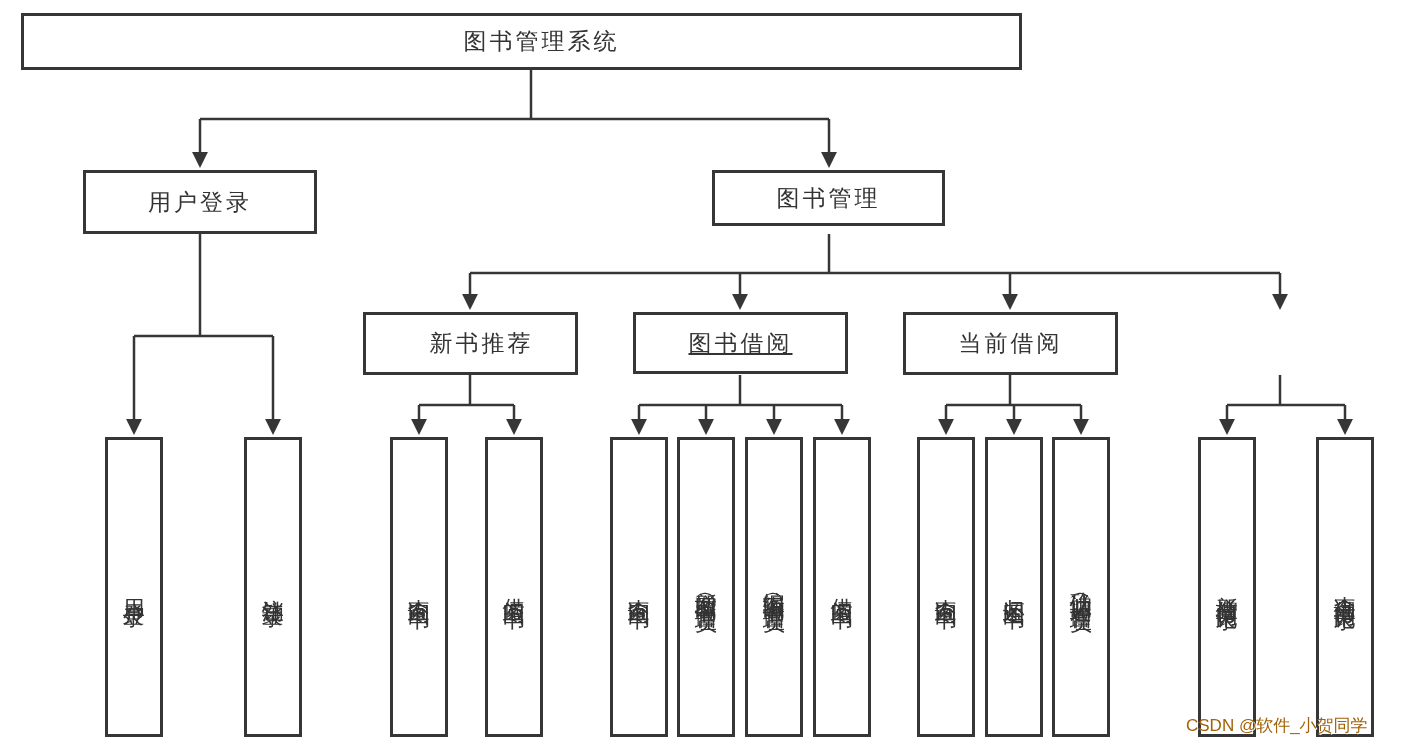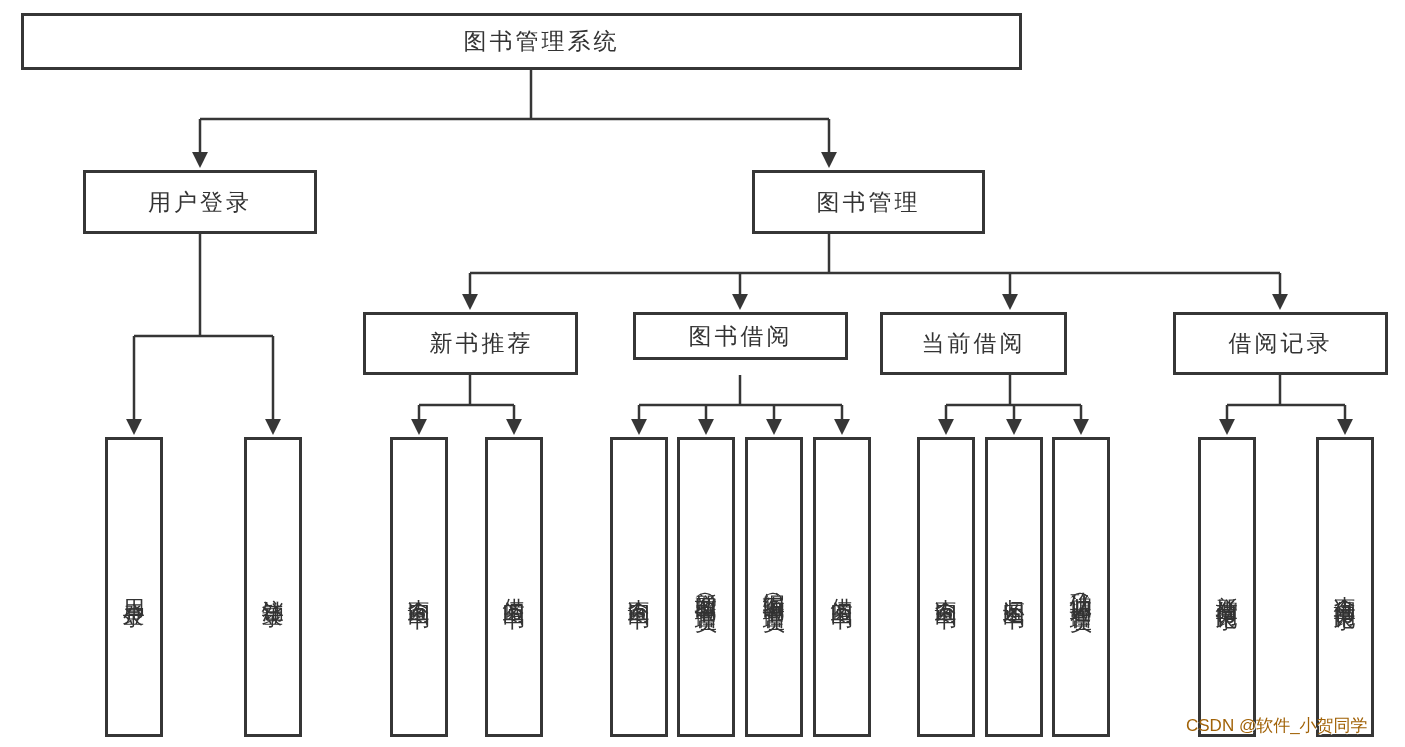--- a/index.html
+++ b/index.html
@@ -39,25 +39,25 @@
   .vnode {
     writing-mode: vertical-rl;
     text-orientation: mixed;
     letter-spacing: 3px;
     font-size: 22px;
   }
   
   #n-root  { left: 21px;  top: 13px;  width: 1001px; height: 57px; padding-left: 40px; }
   
   #n-l2-0  { left: 83px;  top: 170px; width: 234px;  height: 64px; }
-  #n-l2-1  { left: 712px; top: 170px; width: 233px;  height: 64px; margin-left: 40px; }
+  #n-l2-1  { left: 712px; top: 170px; width: 233px;  height: 56px; }
   
   #n-l3-0  { left: 363px;  top: 312px; width: 215px; height: 63px; padding-left: 22px; }
-  #n-l3-1  { left: 633px;  top: 312px; width: 215px; height: 48px; }
-  #n-l3-2  { left: 880px;  top: 312px; width: 187px; height: 63px; }
+  #n-l3-1  { left: 633px;  top: 312px; width: 215px; height: 62px; text-decoration: underline; }
+  #n-l3-2  { left: 903px;  top: 312px; width: 215px; height: 63px; }
   #n-l3-3  { left: 1173px; top: 312px; width: 215px; height: 63px; }
   
   .leaf { top: 437px; width: 58px; height: 300px; }
   #n-l4-0  { left: 105px; }
   #n-l4-1  { left: 244px; }
   #n-l4-2  { left: 390px; }
   #n-l4-3  { left: 485px; }
   #n-l4-4  { left: 610px; }
   #n-l4-5  { left: 677px; }
   #n-l4-6  { left: 745px; }
@@ -135,21 +135,20 @@
   </svg>
 
   <div class="node" id="n-root">图书管理系统</div>
 
   <div class="node" id="n-l2-0">用户登录</div>
   <div class="node" id="n-l2-1">图书管理</div>
 
   <div class="node" id="n-l3-0">新书推荐</div>
   <div class="node" id="n-l3-1">图书借阅</div>
   <div class="node" id="n-l3-2">当前借阅</div>
-  <div class="node" id="n-l3-3">借阅记录</div>
 
   <div class="node leaf vnode" id="n-l4-0">用户登录</div>
   <div class="node leaf vnode" id="n-l4-1">注销登录</div>
   <div class="node leaf vnode" id="n-l4-2">查询图书</div>
   <div class="node leaf vnode" id="n-l4-3">借阅图书</div>
   <div class="node leaf vnode" id="n-l4-4">查询图书</div>
   <div class="node leaf vnode" id="n-l4-5">新增图书（管理员）</div>
   <div class="node leaf vnode" id="n-l4-6">编辑图书（管理员）</div>
   <div class="node leaf vnode" id="n-l4-7">借阅图书</div>
   <div class="node leaf vnode" id="n-l4-8">查询图书</div>

